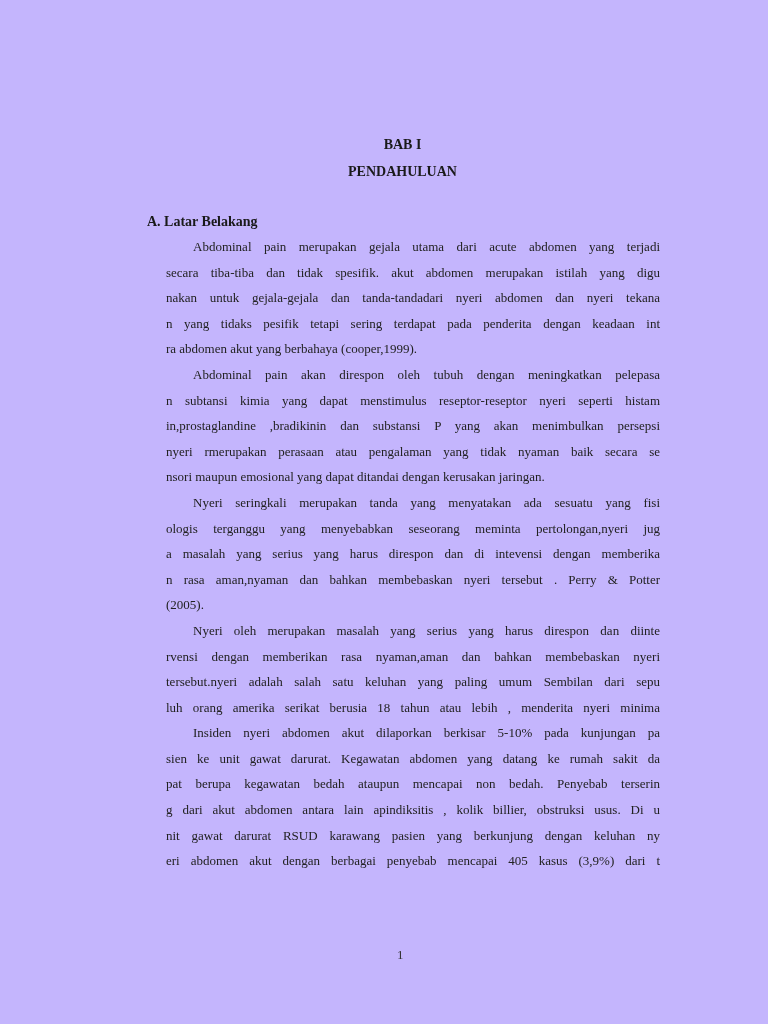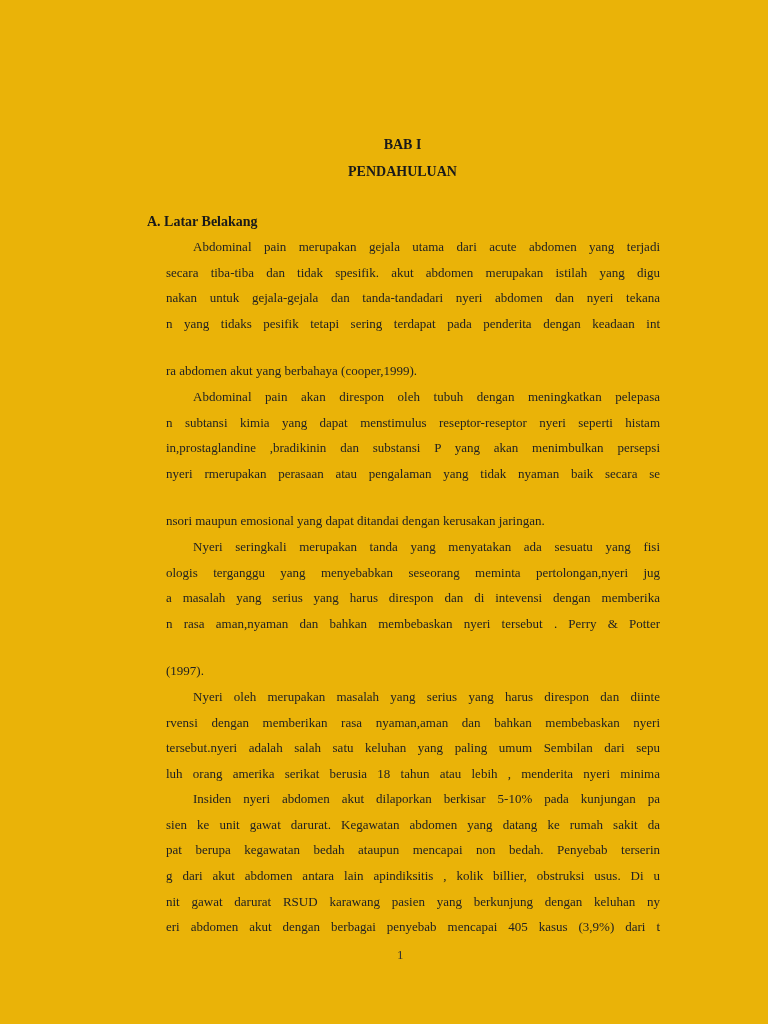--- a/index.html
+++ b/index.html
@@ -12,21 +12,21 @@
       height: 1024px;
       position: relative;
       overflow: hidden;
       font-family: "Liberation Serif", "DejaVu Serif", serif;
       color: #222222;
     }
     .page {
       position: absolute;
       left: 0; top: 0;
       width: 768px; height: 1024px;
-      background: #eab308;
+      background: #c4b5fd;
     }
     .chapter-title {
       position: absolute;
       left: 0; width: 805px;
       text-align: center;
       font-weight: bold;
       font-size: 14px;
       color: #1a1a1a;
     }
     .chapter-num { top: 137px; }
@@ -47,21 +47,21 @@
     }
     .line {
       height: 25.6px;
       line-height: 18px;
       font-size: 13px;
       white-space: nowrap;
       overflow: visible;
       text-align: justify;
       text-align-last: justify;
     }
-    .line.last { text-align-last: left; margin-top: 22px; }
+    .line.last { text-align-last: left; }
     .line.indent { padding-left: 27px; }
     .page-number {
       position: absolute;
       left: 397px;
       top: 947px;
       font-size: 13px;
       color: #333333;
     }
   </style>
 </head>
@@ -90,21 +90,21 @@
       <div class="line">in,prostaglandine ,bradikinin dan substansi P yang akan menimbulkan persepsi</div>
       <div class="line">nyeri rmerupakan perasaan atau pengalaman yang tidak nyaman baik secara se</div>
       <div class="line last">nsori maupun emosional yang dapat ditandai dengan kerusakan jaringan.</div>
     </div>
 
     <div>
       <div class="line indent">Nyeri seringkali merupakan tanda yang menyatakan ada sesuatu yang fisi</div>
       <div class="line">ologis terganggu yang menyebabkan seseorang meminta pertolongan,nyeri jug</div>
       <div class="line">a masalah yang serius yang harus direspon dan di intevensi dengan memberika</div>
       <div class="line">n rasa aman,nyaman dan bahkan membebaskan nyeri tersebut . Perry &amp; Potter</div>
-      <div class="line last">(1997).</div>
+      <div class="line last">(2005).</div>
     </div>
 
     <div>
       <div class="line indent">Nyeri oleh merupakan masalah yang serius yang harus direspon dan diinte</div>
       <div class="line">rvensi dengan memberikan rasa nyaman,aman dan bahkan membebaskan nyeri</div>
       <div class="line">tersebut.nyeri adalah salah satu keluhan yang paling umum Sembilan dari sepu</div>
       <div class="line">luh orang amerika serikat berusia 18 tahun atau lebih , menderita nyeri minima</div>
     </div>
 
     <div>

